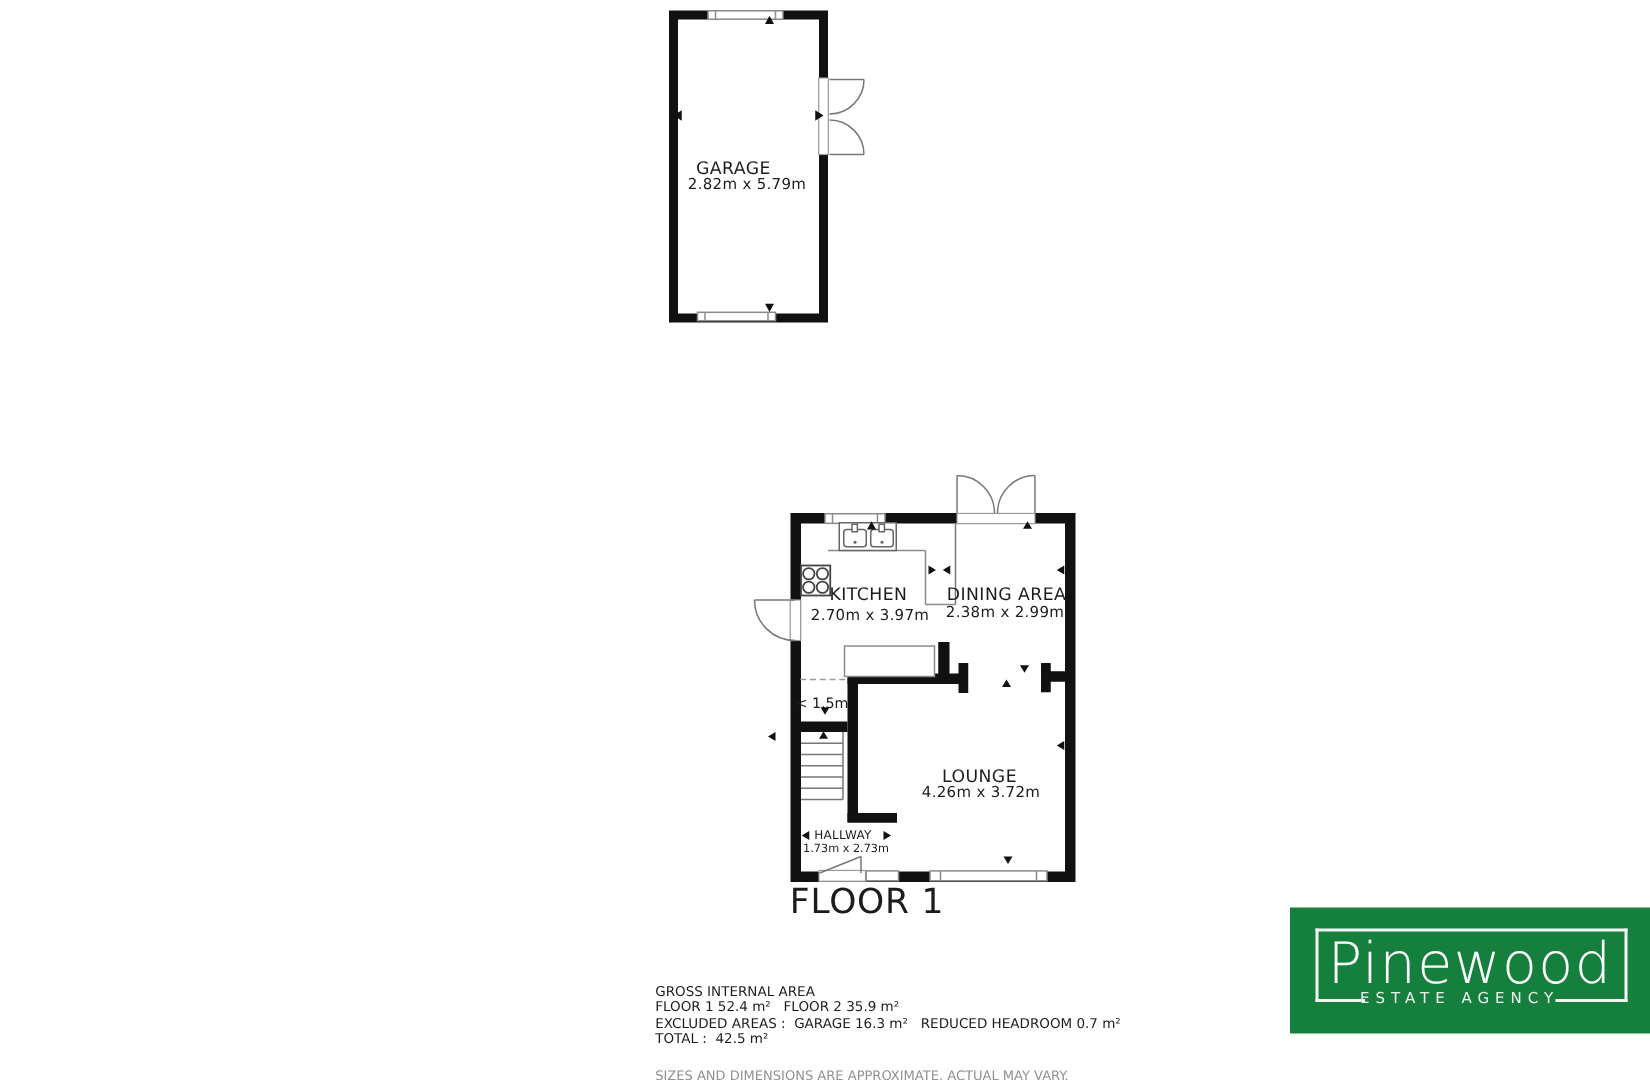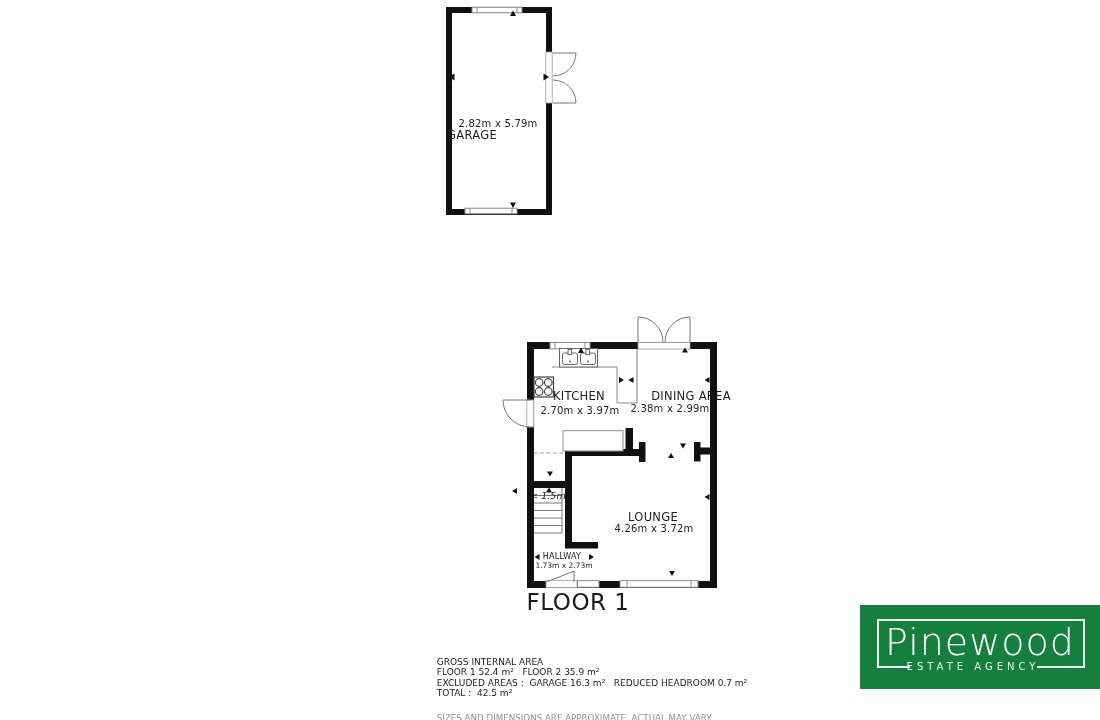--- a/index.html
+++ b/index.html
@@ -177,36 +177,36 @@
         <polygon points="547,471.5 553,471.5 550,476.5"></polygon>
         <polygon points="546,492.5 552,492.5 549,487.5"></polygon>
         <polygon points="517,488 517,494 512,491"></polygon>
         <polygon points="539.5,554 539.5,560 534.5,557"></polygon>
         <polygon points="589,554 589,560 594,557"></polygon>
         <polygon points="669,571 675,571 672,576"></polygon>
       </g>
     </g>
   </svg>
 
-  <div class="lbl room-name" style="left:472px;top:113px;margin-top:23px;">GARAGE</div>
+  <div class="lbl room-name" style="left:489px;top:113px;">GARAGE</div>
   <div class="lbl room-dims" style="left:498px;top:124px;">2.82m x 5.79m</div>
 
   <div class="lbl room-name" style="left:579px;top:397px;">KITCHEN</div>
   <div class="lbl room-dims" style="left:580px;top:411px;">2.70m x 3.97m</div>
 
-  <div class="lbl room-name" style="left:671px;top:397px;margin-left:20px;">DINING AREA</div>
+  <div class="lbl room-name" style="left:671px;top:397px;">DINING AREA</div>
   <div class="lbl room-dims" style="left:670px;top:408.5px;">2.38m x 2.99m</div>
 
   <div class="lbl room-name" style="left:653px;top:518px;">LOUNGE</div>
   <div class="lbl room-dims" style="left:654px;top:529px;">4.26m x 3.72m</div>
 
   <div class="lbl hall-name" style="left:562px;top:557px;">HALLWAY</div>
   <div class="lbl hall-dims" style="left:564px;top:565.5px;">1.73m x 2.73m</div>
 
-  <div class="lbl headroom" style="left:548px;top:496px;font-style:italic;">&lt; 1.5m</div>
+  <div class="lbl headroom" style="left:548px;top:470px;">&lt; 1.5m</div>
 
   <div class="lbl floor-title" style="left:578px;top:602px;">FLOOR 1</div>
 
   <div class="footer">
     <div>GROSS INTERNAL AREA</div>
     <div>FLOOR 1 52.4 m²   FLOOR 2 35.9 m²</div>
     <div>EXCLUDED AREAS :  GARAGE 16.3 m²   REDUCED HEADROOM 0.7 m²</div>
     <div>TOTAL :  42.5 m²</div>
     <div class="disclaimer">SIZES AND DIMENSIONS ARE APPROXIMATE, ACTUAL MAY VARY.</div>
   </div>

